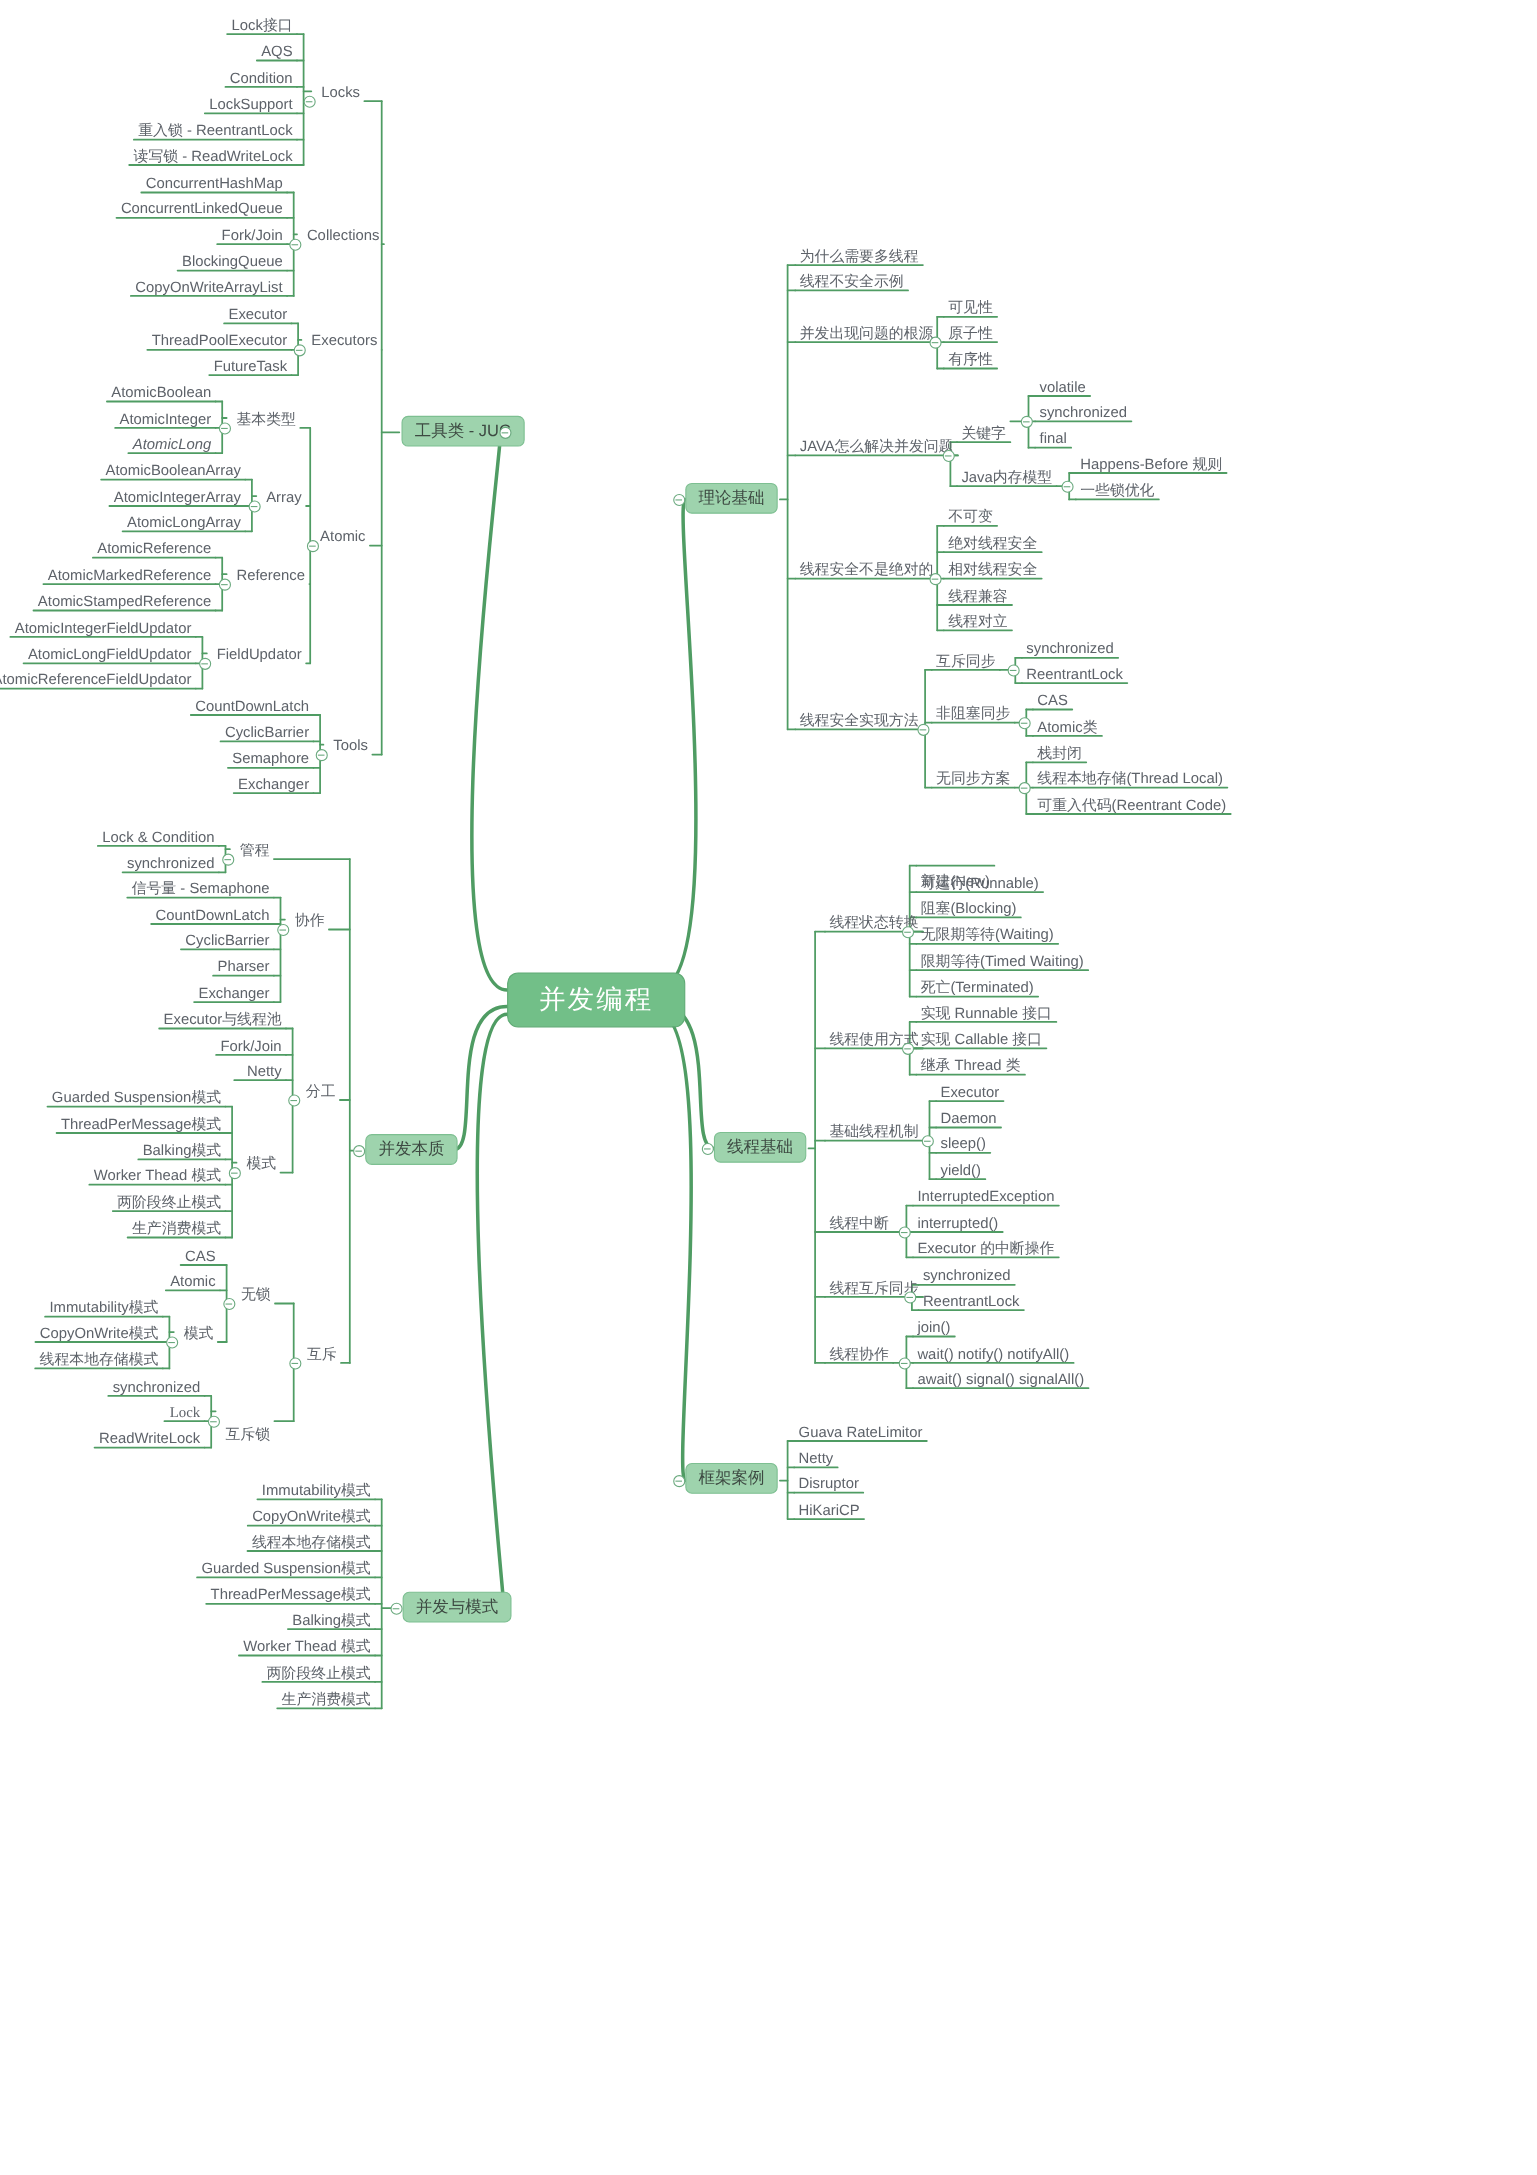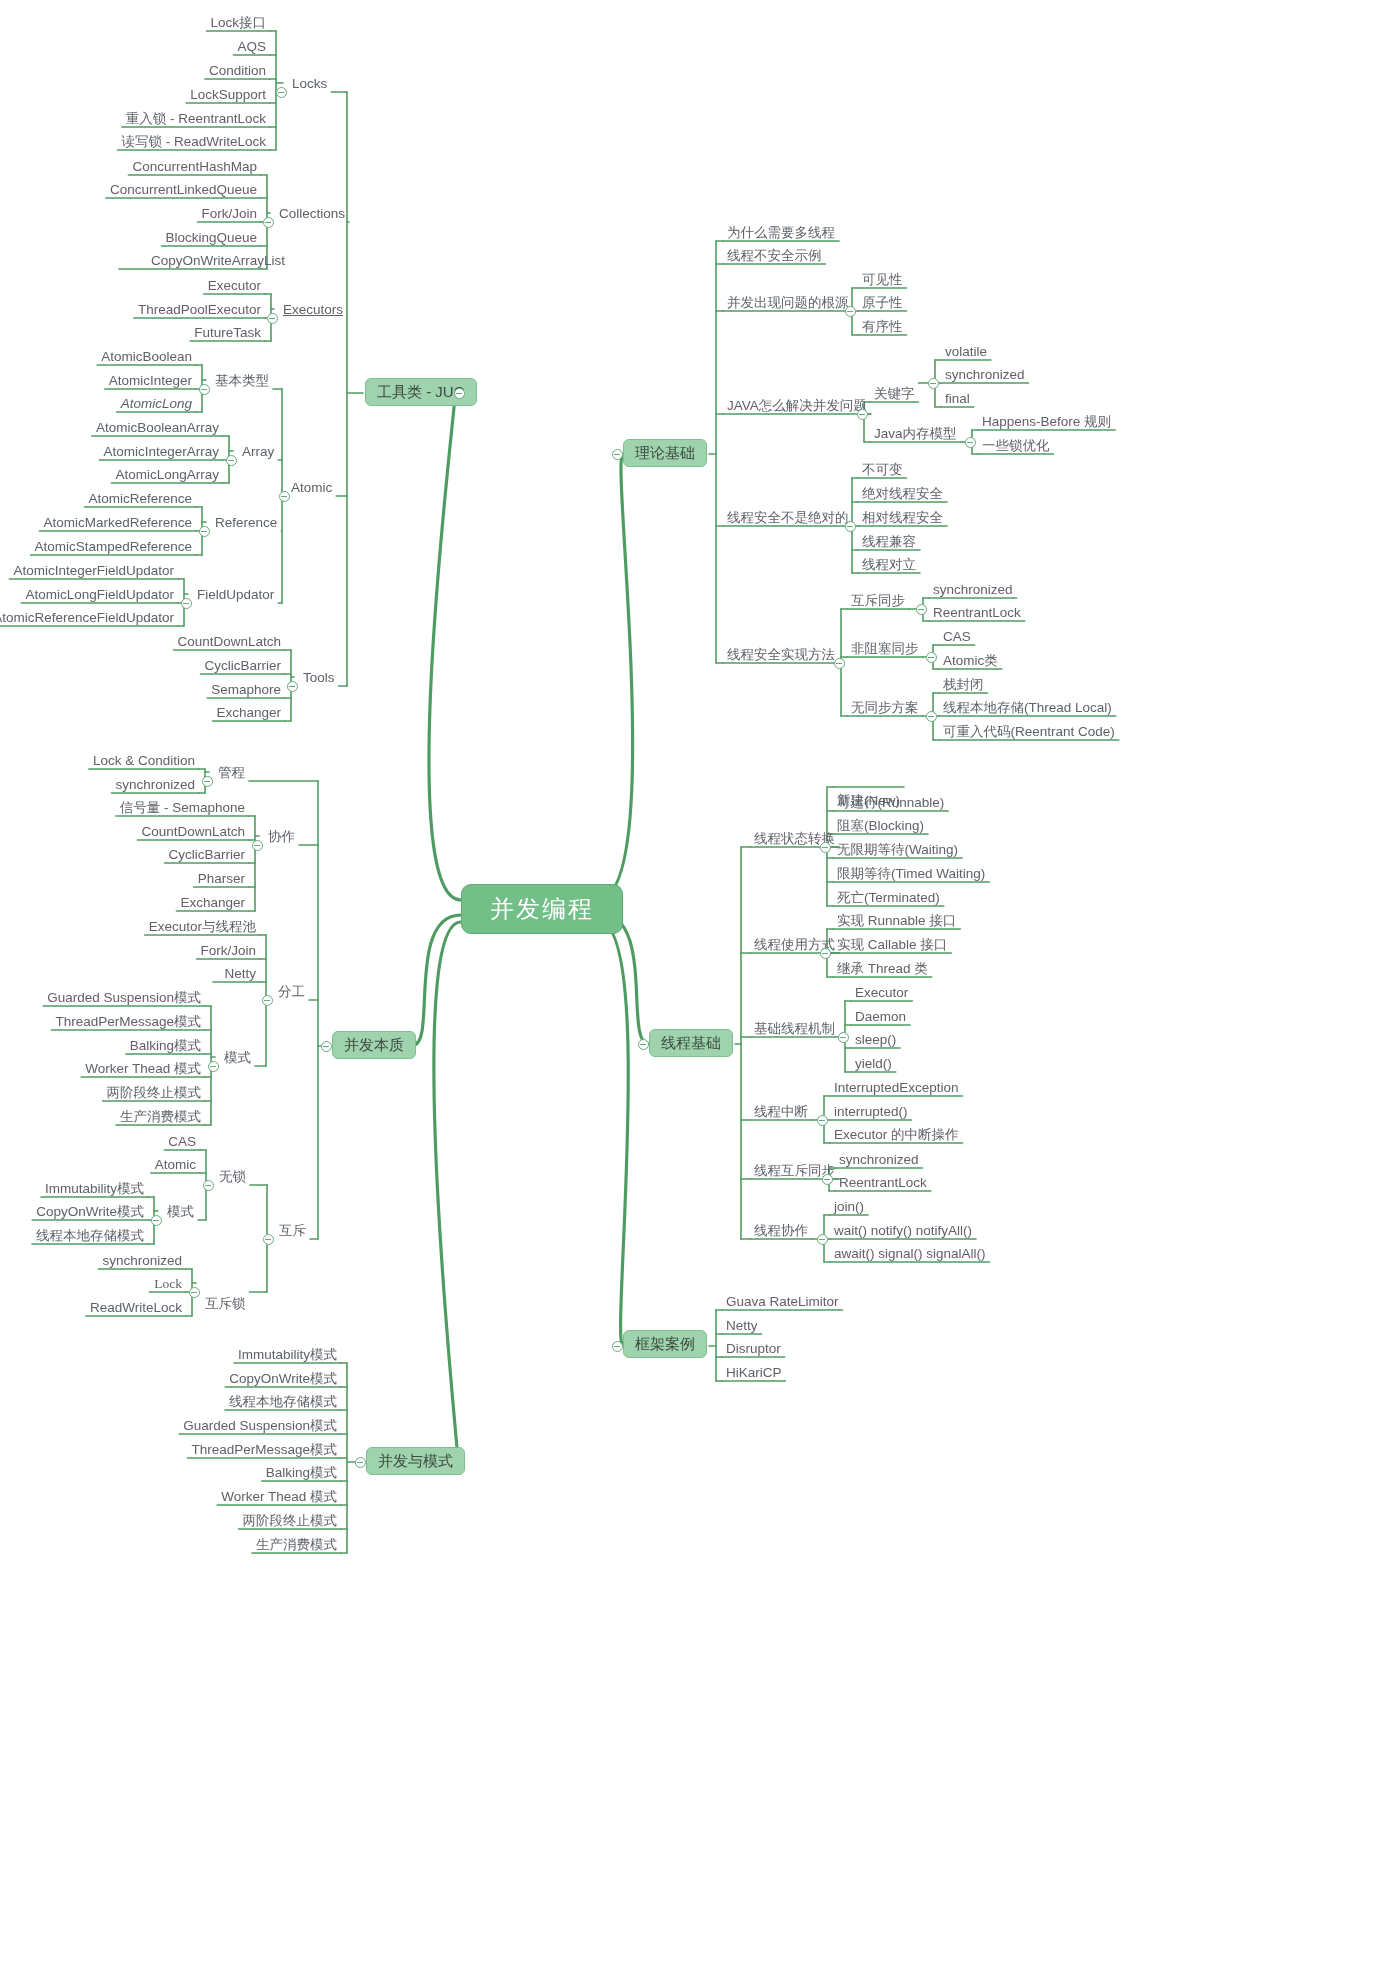--- a/index.html
+++ b/index.html
@@ -418,26 +418,26 @@
       <div class="node leaf" style="top: 37px; left: 233.484px; width: 36.5156px; text-align: right;">AQS</div>
       <div class="node leaf" style="top: 61px; left: 204.953px; width: 65.0469px; text-align: right;">Condition</div>
       <div class="node leaf" style="top: 85px; left: 186.188px; width: 83.8125px; text-align: right;">LockSupport</div>
       <div class="node leaf" style="top: 109px; left: 121.688px; width: 148.312px; text-align: right;">重入锁 - ReentrantLock</div>
       <div class="node leaf" style="top: 132px; left: 117.453px; width: 152.547px; text-align: right;">读写锁 - ReadWriteLock</div>
       <div class="node l2" style="top: 74px; left: 288px; width: 43.2812px; text-align: left;">Locks</div>
       <div class="node leaf" style="top: 157px; left: 128.438px; width: 132.562px; text-align: right;">ConcurrentHashMap</div>
       <div class="node leaf" style="top: 180px; left: 105.891px; width: 155.109px; text-align: right;">ConcurrentLinkedQueue</div>
       <div class="node leaf" style="top: 204px; left: 197.469px; width: 63.5312px; text-align: right;">Fork/Join</div>
       <div class="node leaf" style="top: 228px; left: 161.438px; width: 99.5625px; text-align: right;">BlockingQueue</div>
-      <div class="node leaf" style="top: 251px; left: 118.953px; width: 142.047px; text-align: center; margin-left: 28px;">CopyOnWriteArrayList</div>
+      <div class="node leaf" style="top: 251px; left: 118.953px; width: 142.047px; text-align: center;">CopyOnWriteArrayList</div>
       <div class="node l2" style="top: 204px; left: 275px; width: 74.0312px; text-align: left;">Collections</div>
       <div class="node leaf" style="top: 276px; left: 203.719px; width: 61.2812px; text-align: right;">Executor</div>
       <div class="node leaf" style="top: 300px; left: 133.922px; width: 131.078px; text-align: right;">ThreadPoolExecutor</div>
       <div class="node leaf" style="top: 323px; left: 190.219px; width: 74.7812px; text-align: right;">FutureTask</div>
-      <div class="node l2" style="top: 300px; left: 279px; width: 68.0312px; text-align: left; text-decoration: underline;">Executors</div>
+      <div class="node l2" style="top: 300px; left: 279px; width: 68.0312px; text-align: left;">Executors</div>
       <div class="node leaf" style="top: 347px; left: 97.1875px; width: 98.8125px; text-align: right;">AtomicBoolean</div>
       <div class="node leaf" style="top: 371px; left: 104.703px; width: 91.2969px; text-align: right;">AtomicInteger</div>
       <div class="node leaf" style="top: 394px; left: 116.703px; width: 79.2969px; text-align: right; font-style: italic;">AtomicLong</div>
       <div class="node l2" style="top: 371px; left: 211px; width: 62px; text-align: left;">基本类型</div>
       <div class="node leaf" style="top: 418px; left: 91.9375px; width: 131.062px; text-align: right;">AtomicBooleanArray</div>
       <div class="node leaf" style="top: 442px; left: 99.4531px; width: 123.547px; text-align: right;">AtomicIntegerArray</div>
       <div class="node leaf" style="top: 465px; left: 111.453px; width: 111.547px; text-align: right;">AtomicLongArray</div>
       <div class="node l2" style="top: 442px; left: 238px; width: 40.2656px; text-align: center;">Array</div>
       <div class="node leaf" style="top: 489px; left: 84.4531px; width: 111.547px; text-align: right;">AtomicReference</div>
       <div class="node leaf" style="top: 513px; left: 39.4375px; width: 156.562px; text-align: right;">AtomicMarkedReference</div>

